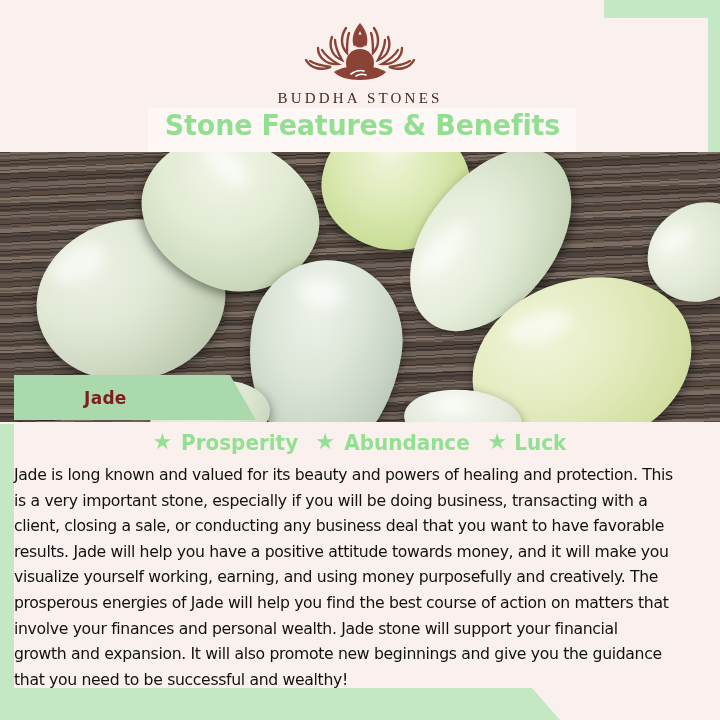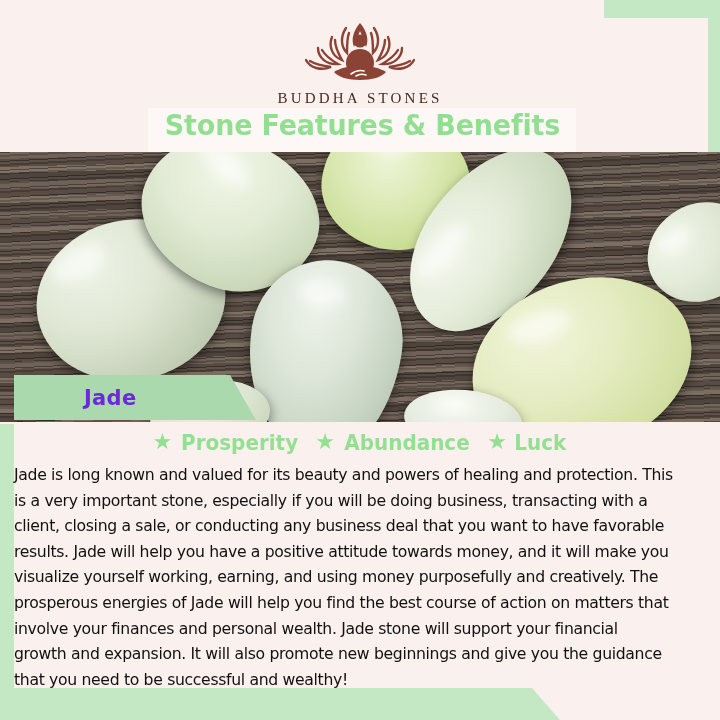--- a/index.html
+++ b/index.html
@@ -231,22 +231,22 @@
     height: 45px;
     background: #a9d9ad;
     clip-path: polygon(0 0, 216px 0, 242px 45px, 0 45px);
     display: flex;
     align-items: center;
   }
   .jade-label {
     margin-left: 70px;
     font-family: "DejaVu Sans", sans-serif;
     font-weight: bold;
-    font-size: 21px;
-    color: #6d28d9;
+    font-size: 17px;
+    color: #7f1d1d;
     letter-spacing: 0.3px;
   }
 
   
   .benefits {
     position: absolute;
     left: 0;
     top: 431px;
     width: 720px;
     display: flex;

